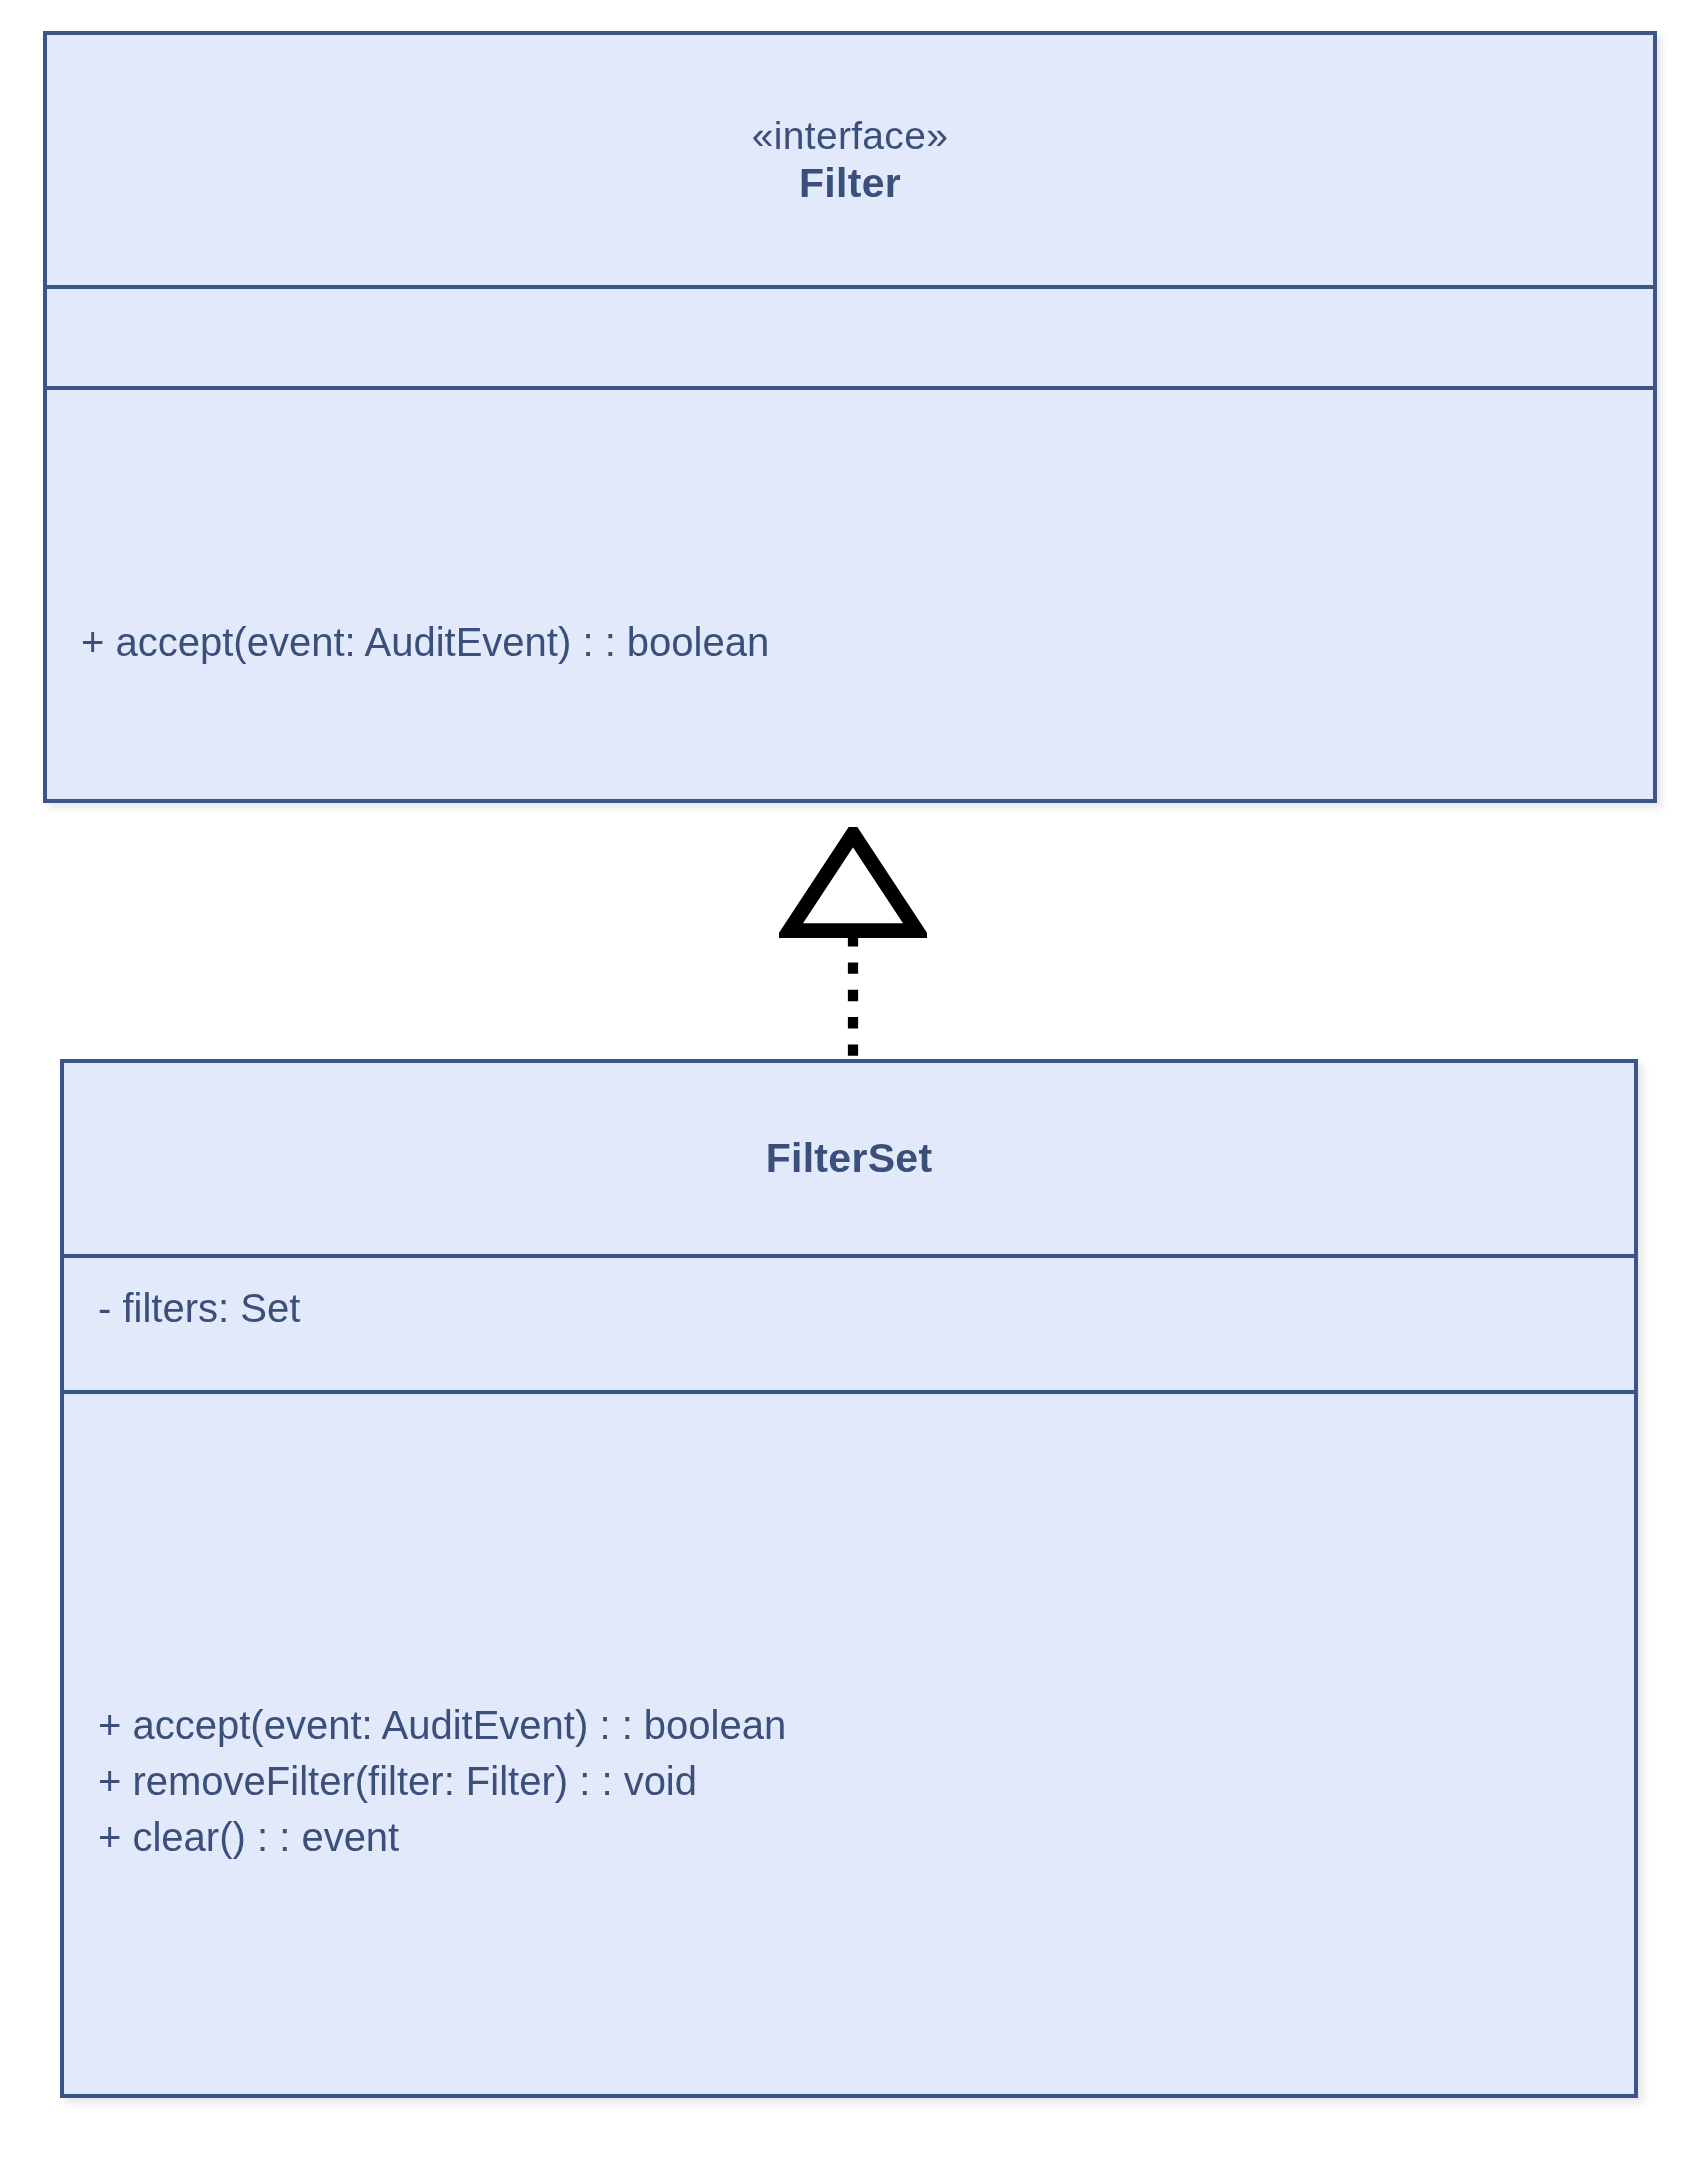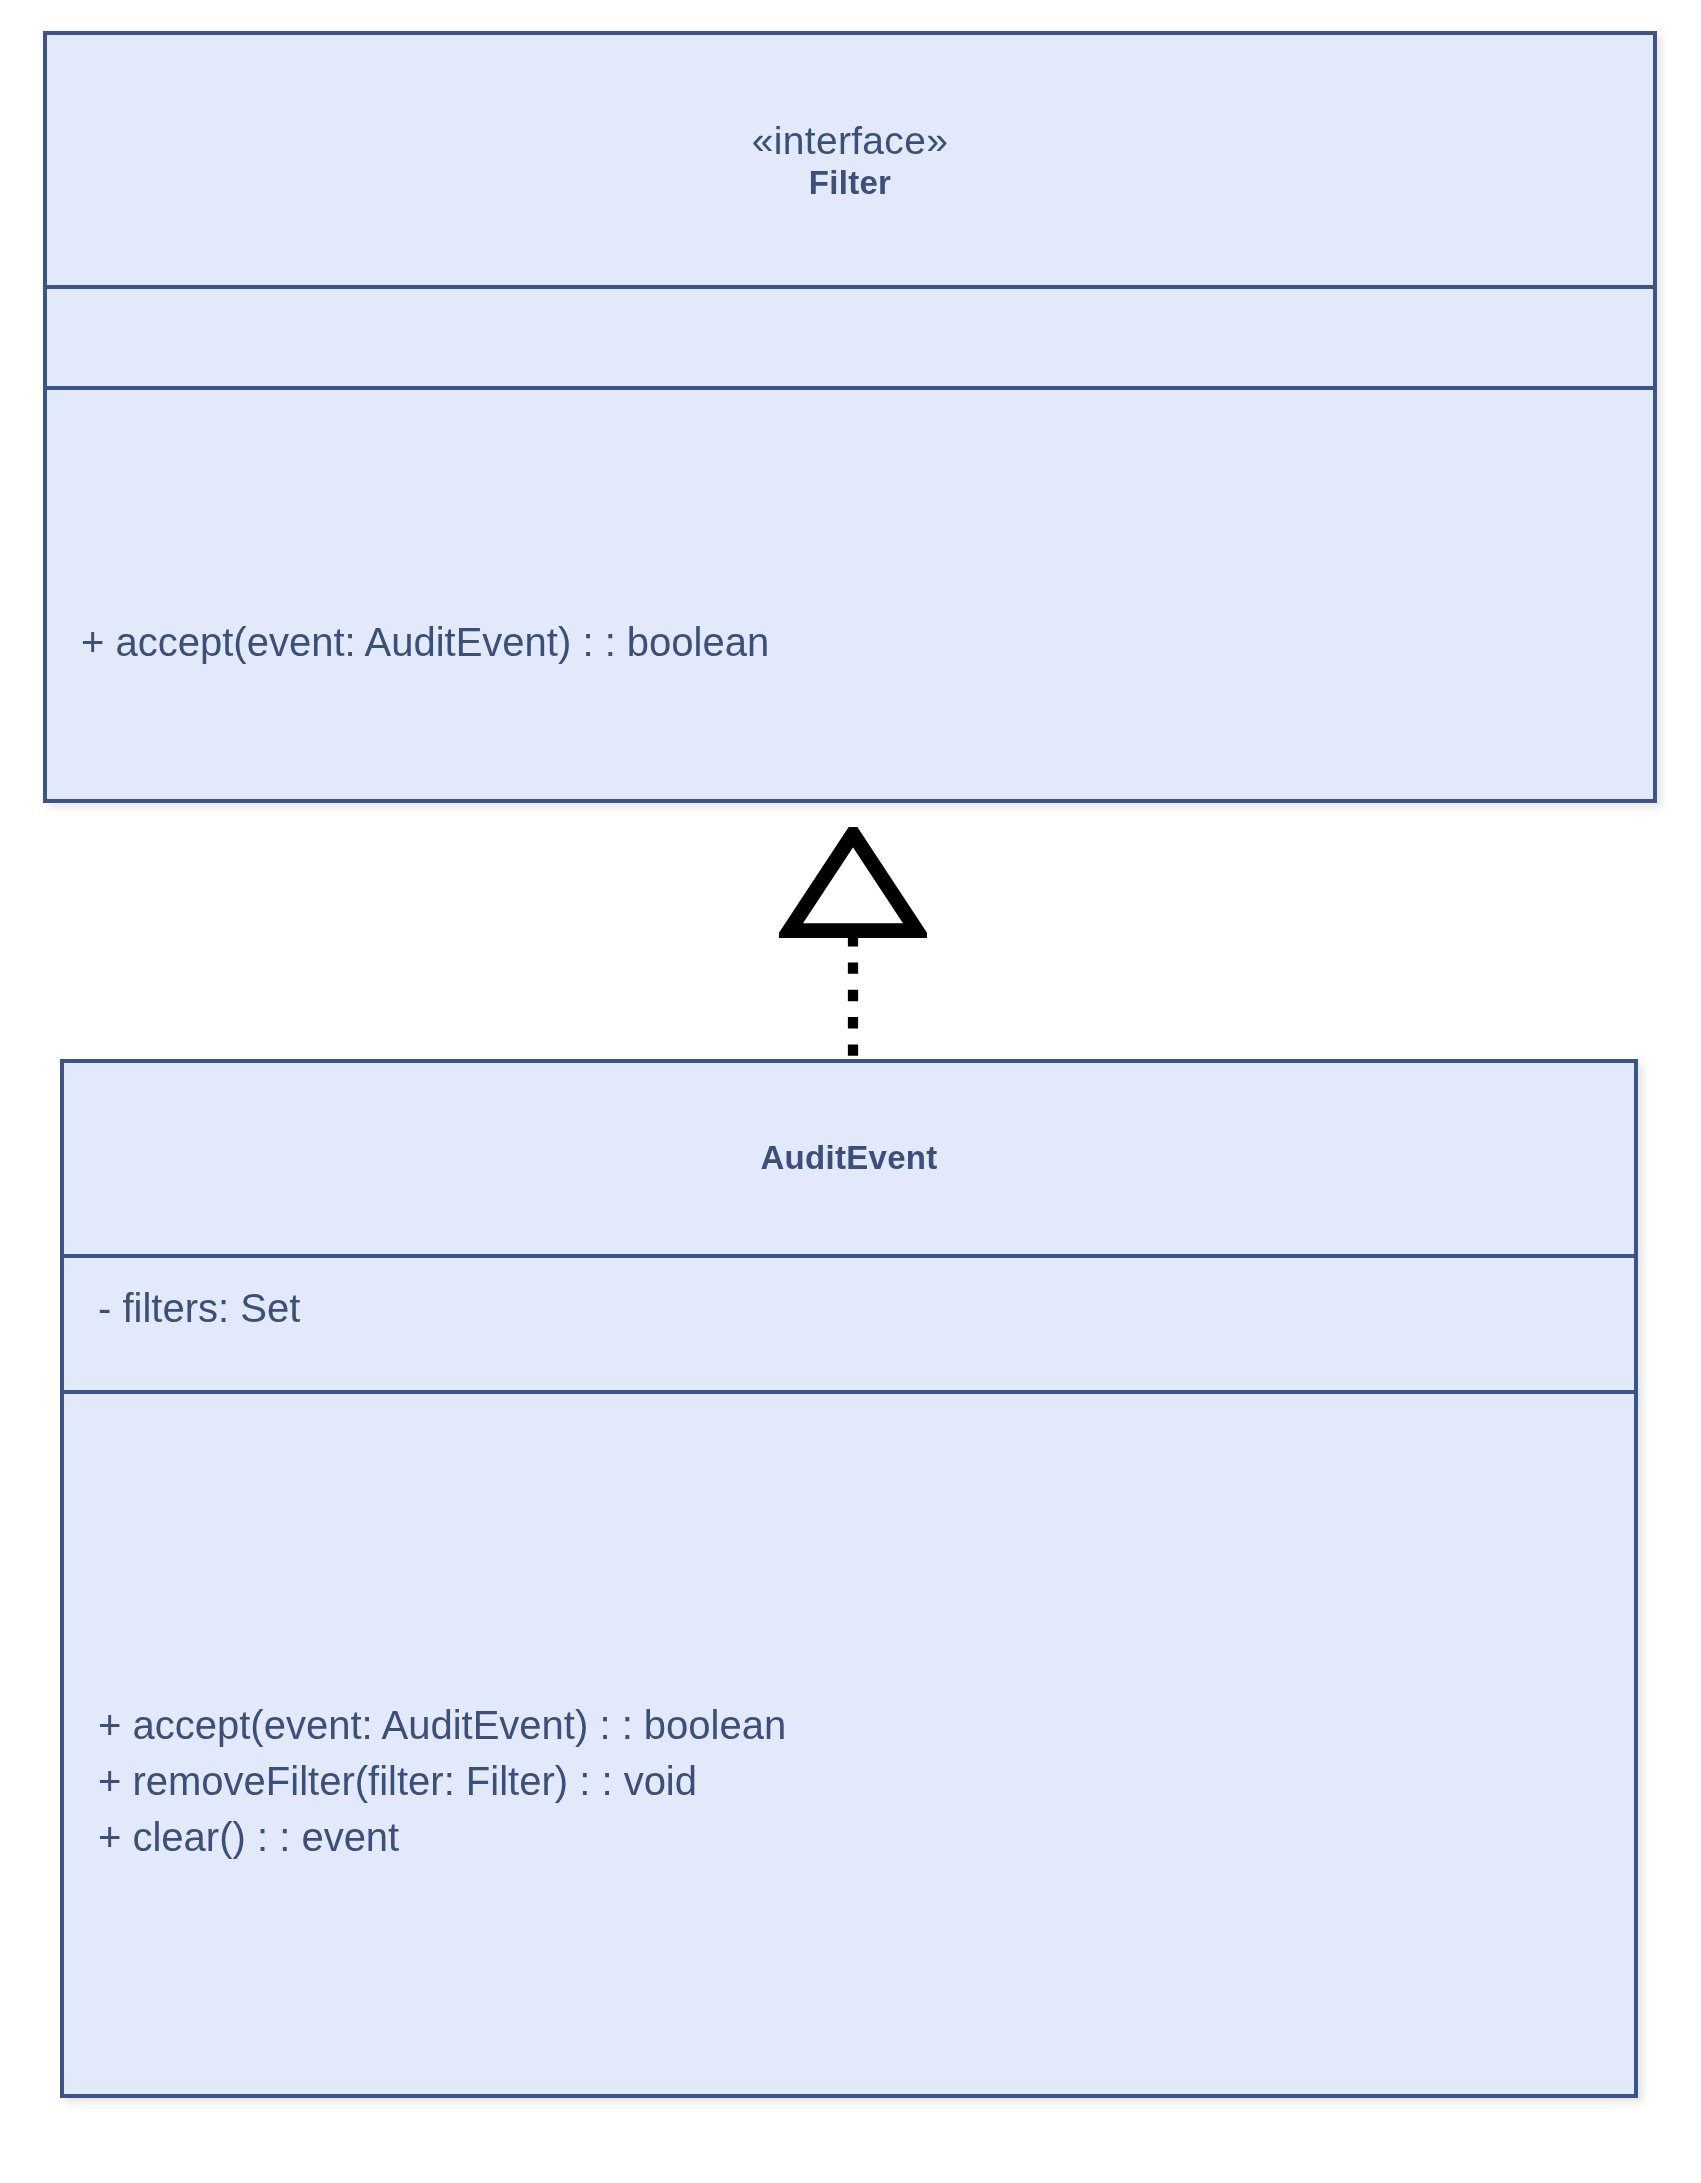--- a/index.html
+++ b/index.html
@@ -51,21 +51,21 @@
     text-align: center;
   }
   .stereotype {
     font-size: 39px;
     font-weight: 400;
     color: #3a4f7a;
     line-height: 1.18;
     letter-spacing: 0.3px;
   }
   .class-name {
-    font-size: 33px;
+    font-size: 41px;
     font-weight: 700;
     color: #3a4f7a;
     line-height: 1.18;
     letter-spacing: 0.3px;
   }
 
   
   .cmp-members {
     display: flex;
     flex-direction: column;
@@ -135,21 +135,21 @@
   <svg id="realization" viewBox="0 0 260 420">
 
     <line x1="130" y1="190" x2="130" y2="420" stroke="#000000" stroke-width="18" stroke-dasharray="20 28" stroke-linecap="butt"></line>
 
     <polygon points="130,12 242,182 18,182" fill="#ffffff" stroke="#000000" stroke-width="26" stroke-linejoin="miter"></polygon>
   </svg>
 
   <div class="uml-class" id="filterset-class">
 
     <div class="compartment cmp-title">
-      <div class="class-name">AuditEvent</div>
+      <div class="class-name">FilterSet</div>
     </div>
 
     <div class="compartment cmp-members cmp-attrs">
       <div class="member">- filters: Set</div>
     </div>
 
     <div class="compartment cmp-members cmp-methods">
       <div class="member">+ accept(event: AuditEvent) : : boolean</div>
       <div class="member">+ removeFilter(filter: Filter) : : void</div>
       <div class="member">+ clear() : : event</div>

